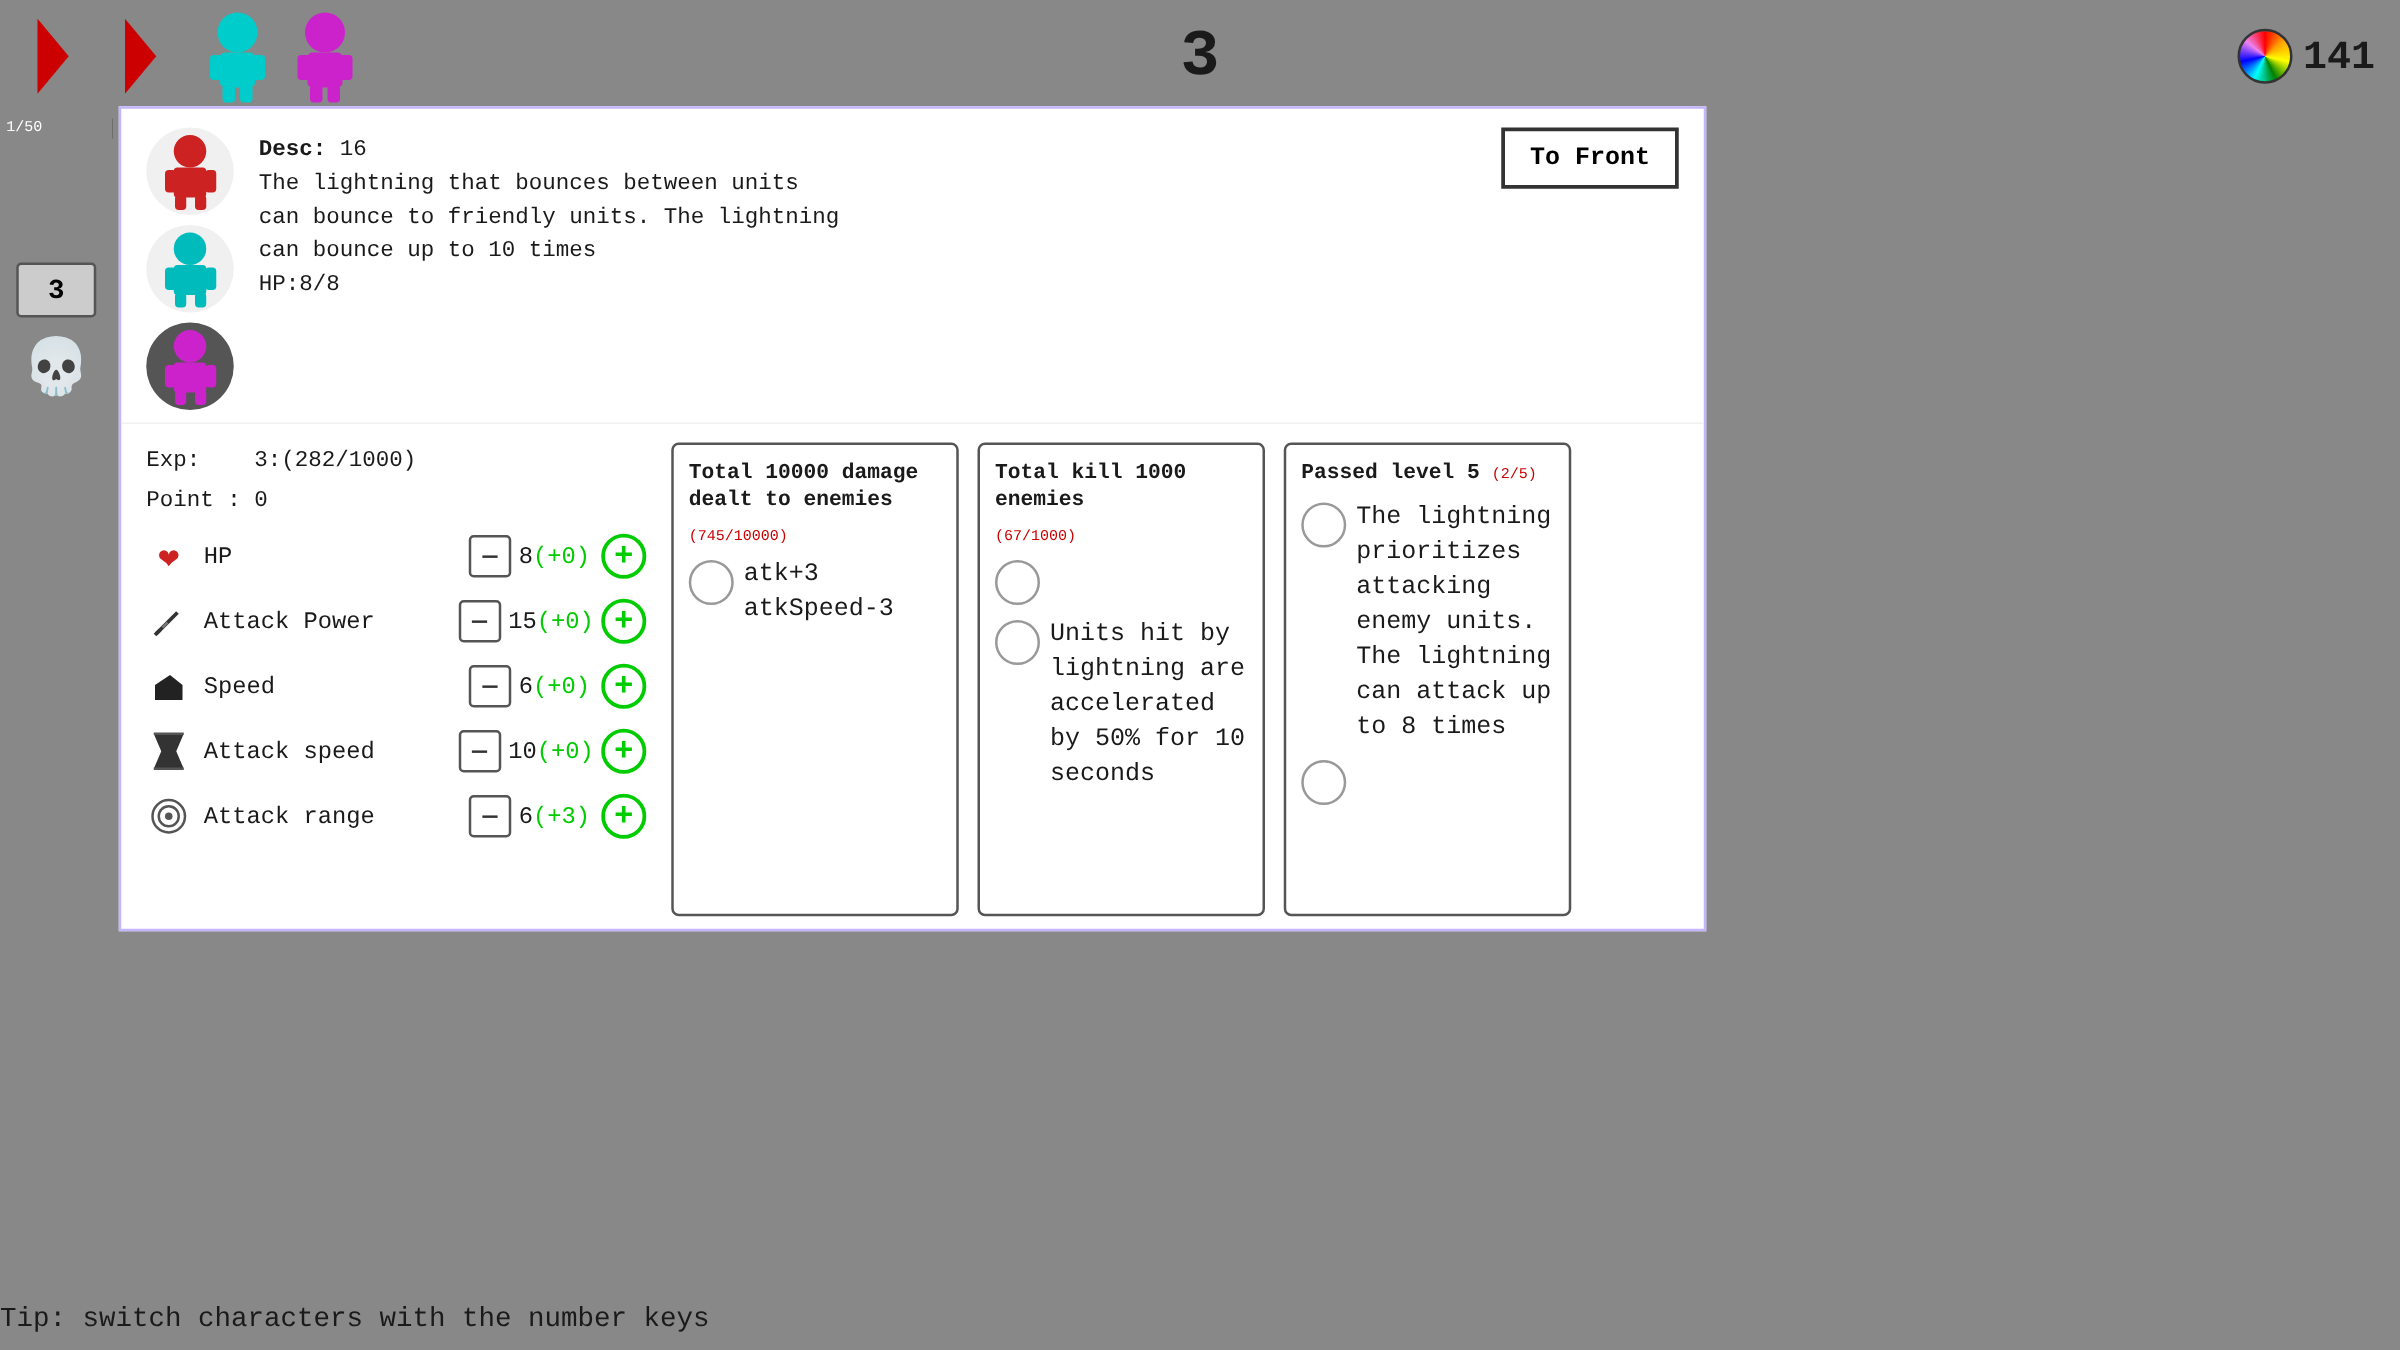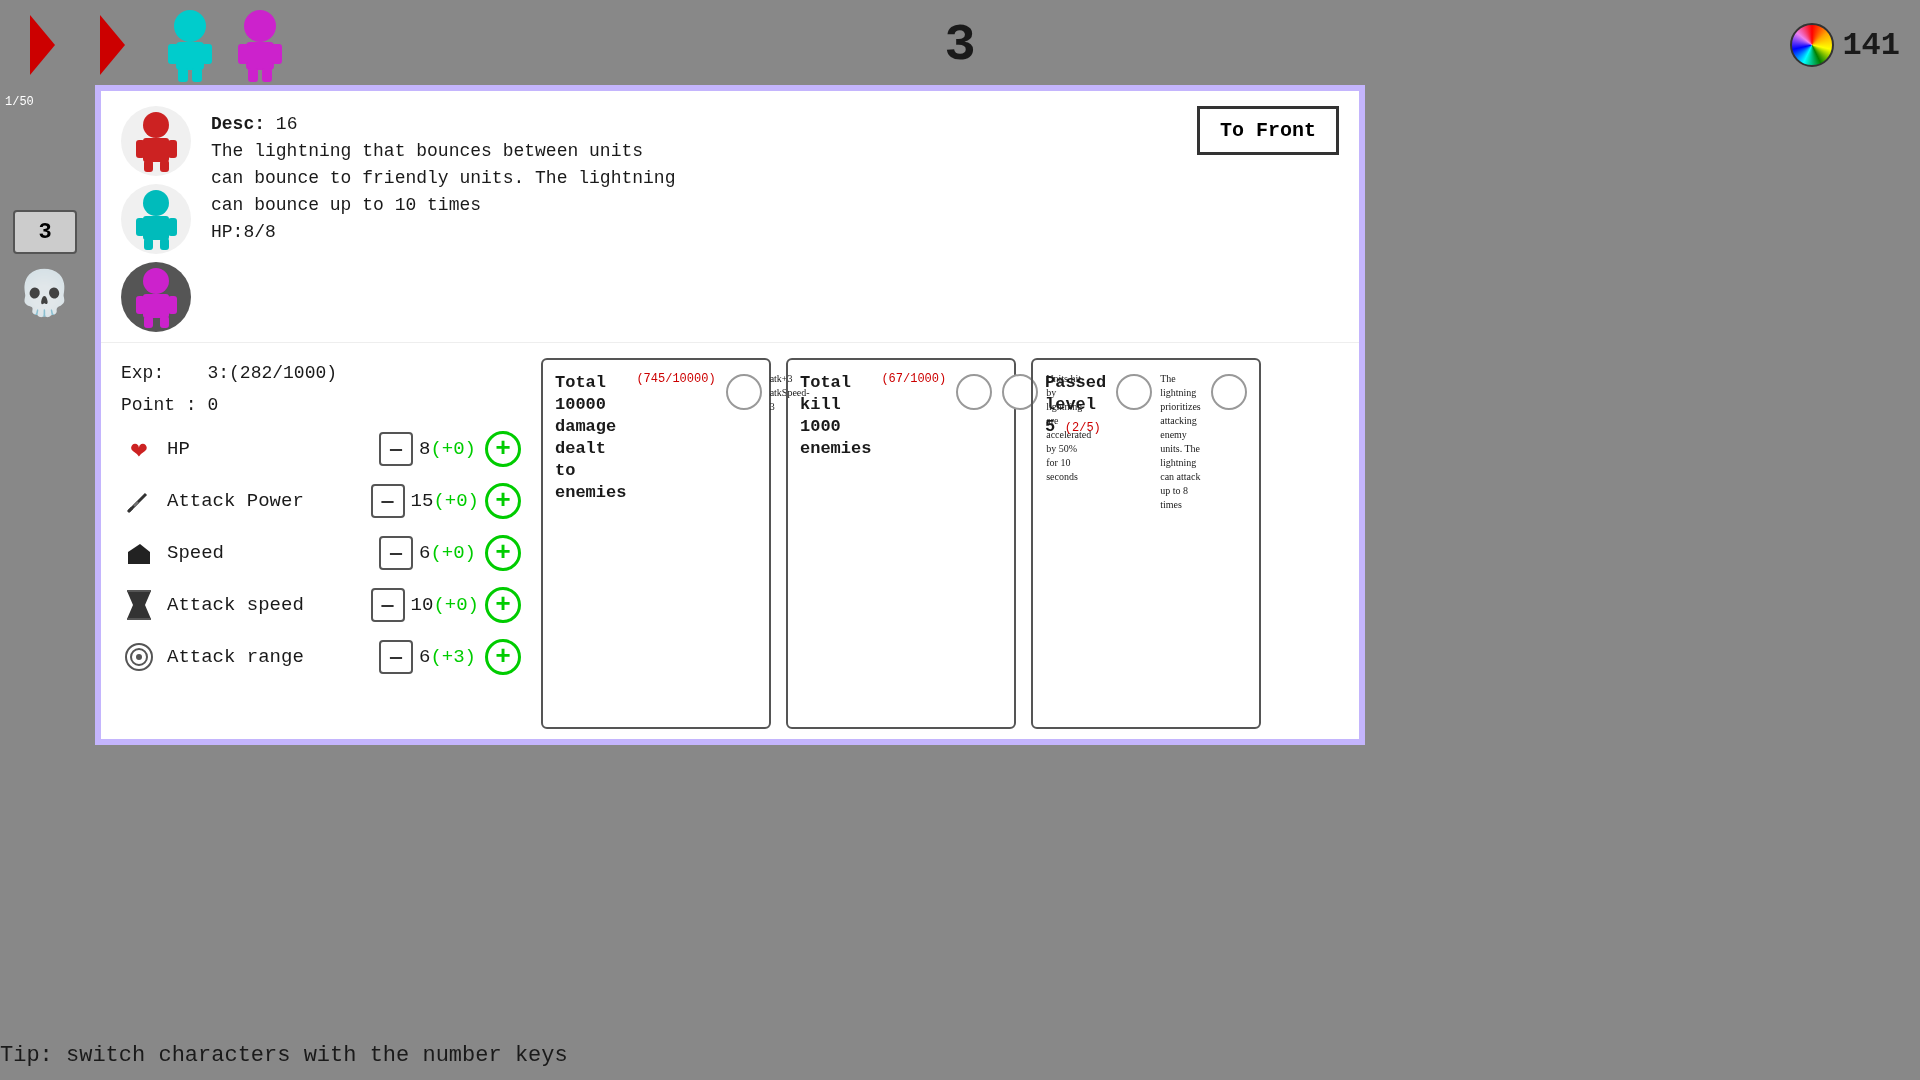--- a/index.html
+++ b/index.html
@@ -130,21 +130,21 @@
     }
 
     
     .main-panel {
       position: absolute;
       left: 95px;
       top: 85px;
       width: 1270px;
       height: 660px;
       background: white;
-      border: 6px solid #c4b5fd;
+      border: 2px solid #c4b5fd;
       display: flex;
       flex-direction: column;
     }
 
     .panel-header {
       display: flex;
       align-items: flex-start;
       padding: 15px 20px 10px;
       gap: 20px;
       border-bottom: 1px solid #eee;
@@ -289,21 +289,21 @@
       flex: 1;
       padding-top: 5px;
     }
 
     .achievement-card {
       width: 230px;
       border: 2px solid #555;
       border-radius: 6px;
       padding: 12px;
       display: flex;
-      flex-direction: row;
+      flex-direction: column;
       gap: 10px;
     }
 
     .card-title {
       font-size: 17px;
       font-weight: bold;
       color: #1a1a1a;
       line-height: 1.3;
     }
 
@@ -322,24 +322,23 @@
       width: 36px;
       height: 36px;
       border-radius: 50%;
       border: 2px solid #999;
       background: white;
       flex-shrink: 0;
       margin-top: 2px;
     }
 
     .option-text {
-      font-size: 10px;
+      font-size: 20px;
       color: #1a1a1a;
       line-height: 1.4;
-      font-family: Liberation Serif, serif;
     }
 
     
     .bottom-tip {
       position: absolute;
       bottom: 0;
       left: 0;
       width: 100%;
       height: 50px;
       background: #888;

